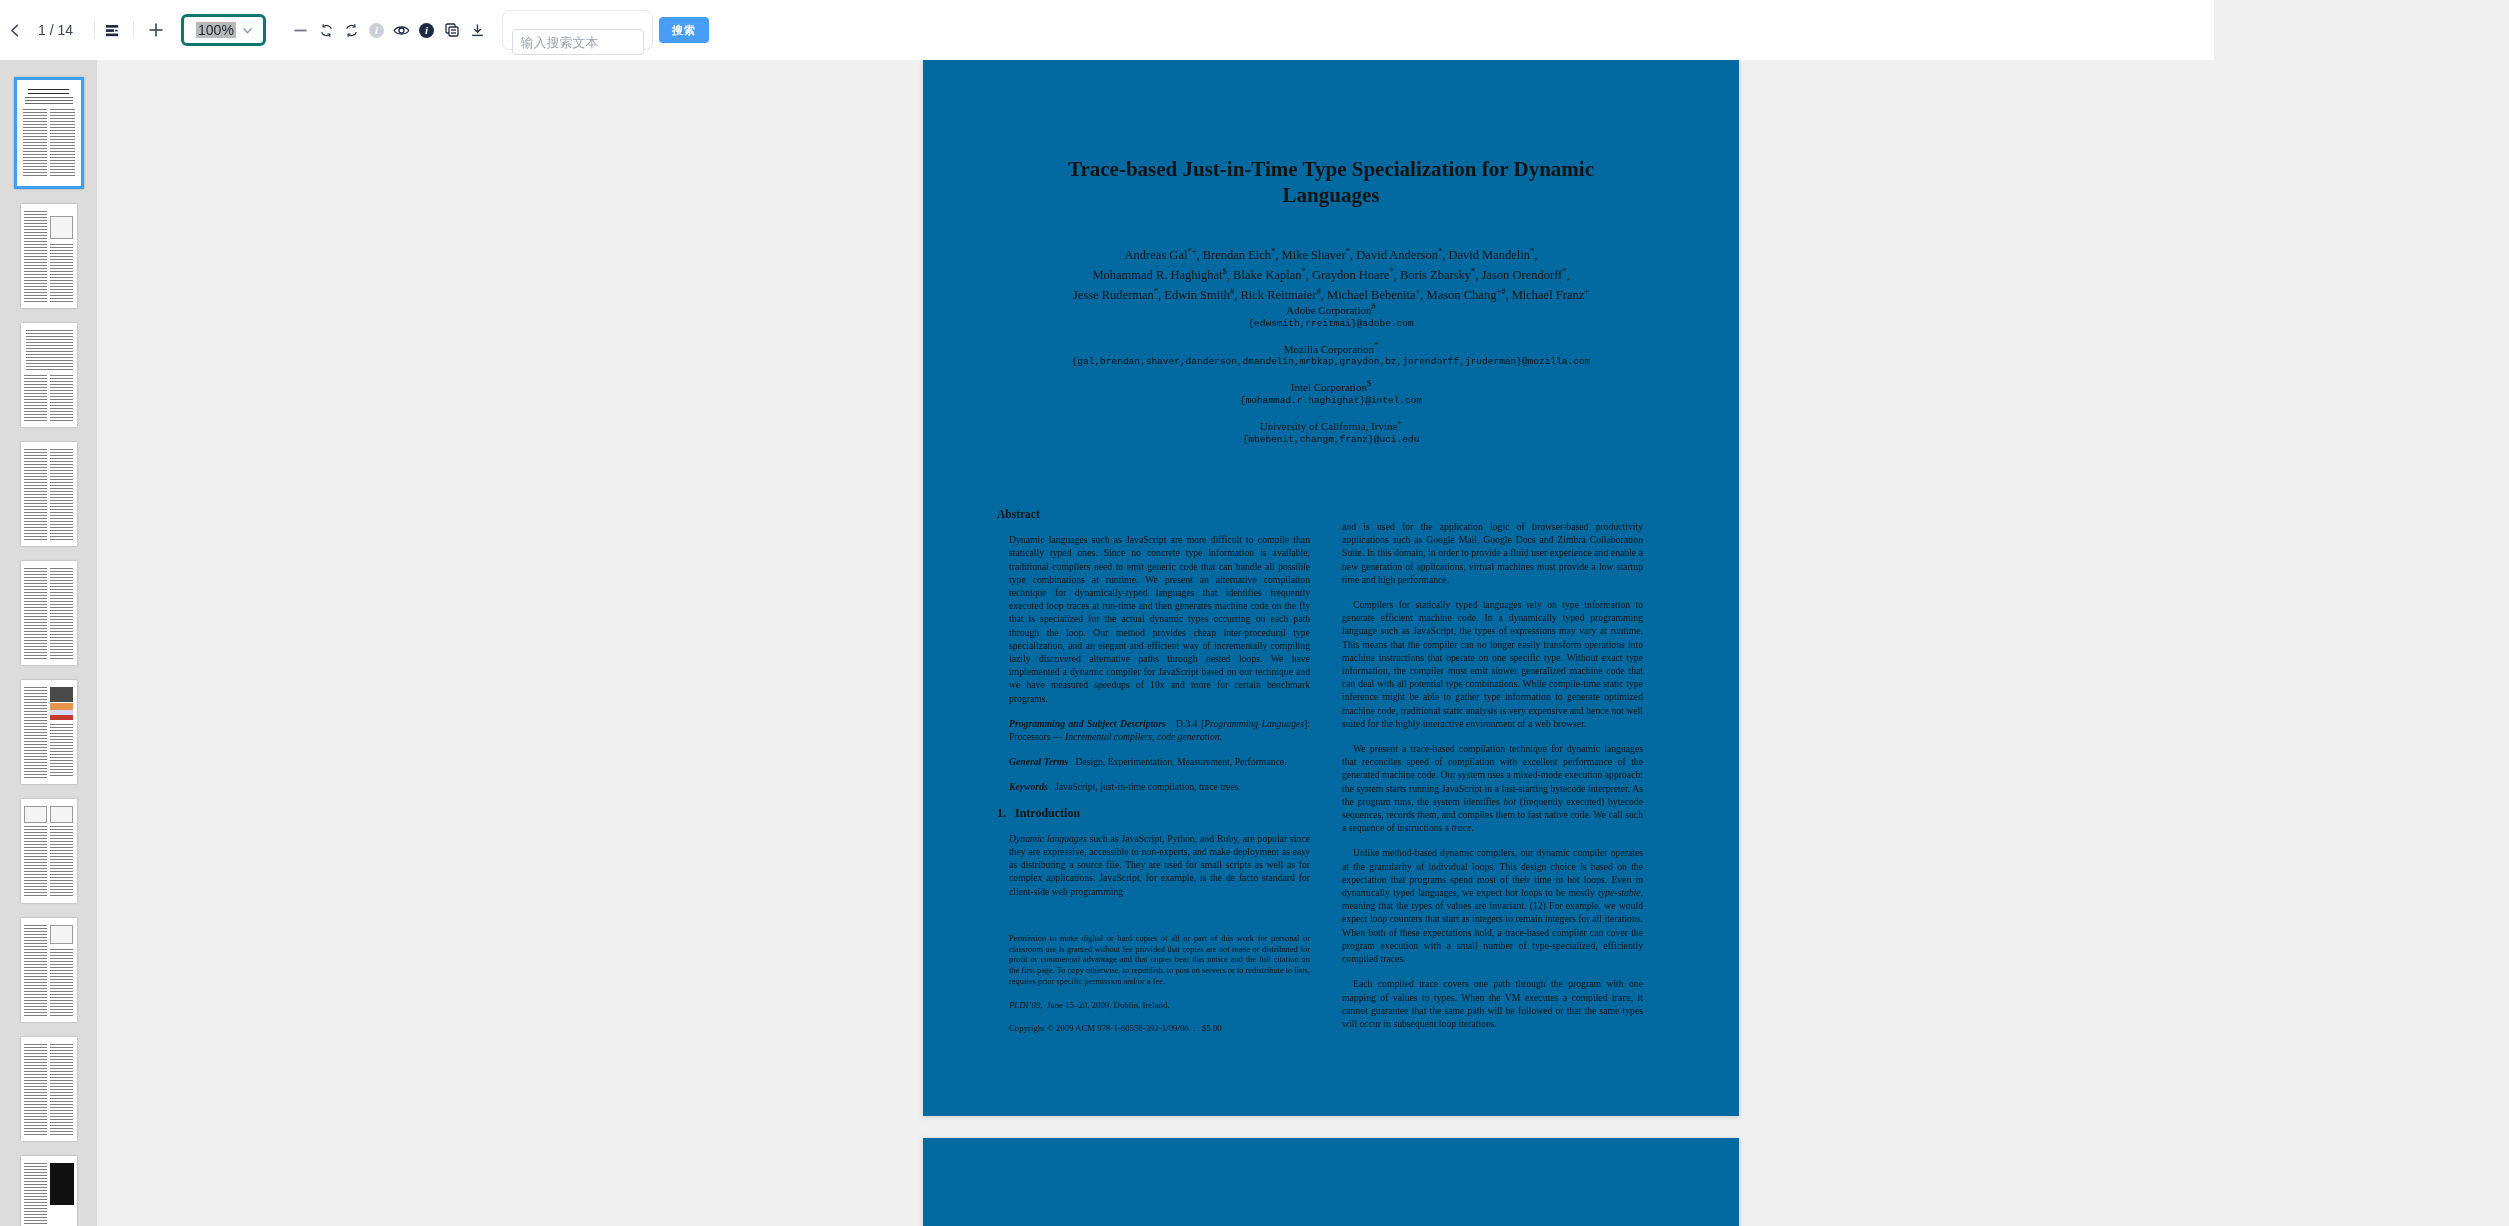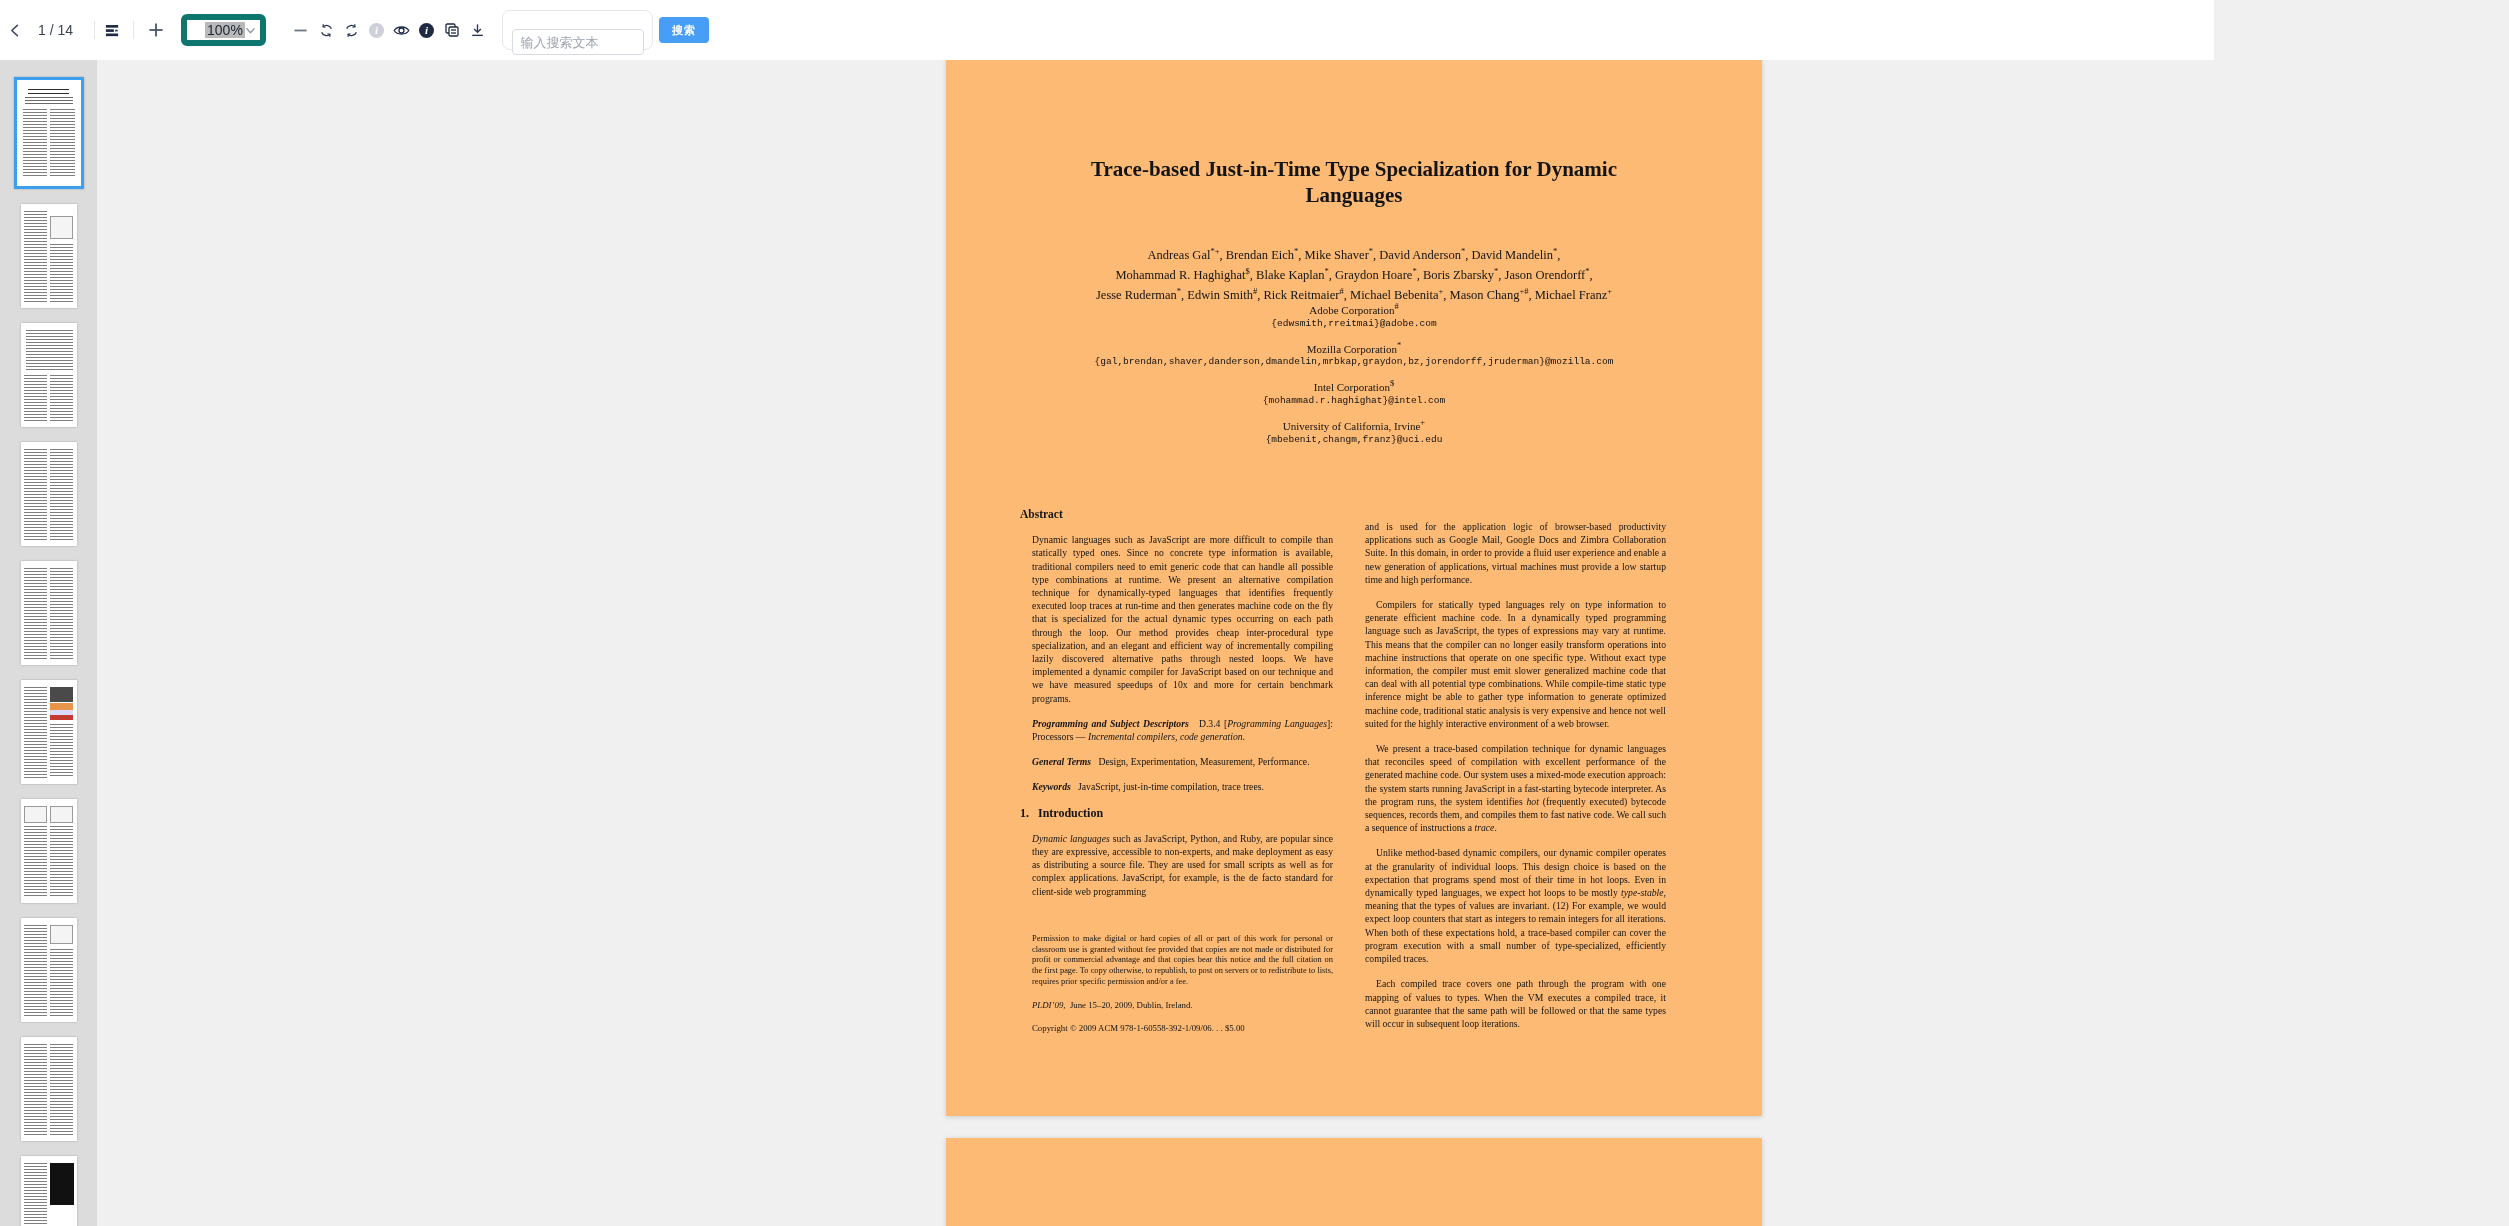--- a/index.html
+++ b/index.html
@@ -16,23 +16,23 @@
     background:#ffffff; display:flex; align-items:center; z-index:20;
   }
   .tb-btn {
     background:none; border:none; padding:0; margin:0;
     color:#3d4a63; display:flex; align-items:center; justify-content:center;
     cursor:pointer; height:26px;
   }
   .page-indicator { font-size:14px; color:#3a4453; margin-left:15px; white-space:nowrap; }
   .tb-divider { width:1px; height:18px; background:#e3e6ea; display:inline-block; }
   .zoom-select {
-    margin-left:17px; width:85px; height:32px; border:6px solid #0f766e;
+    margin-left:17px; width:85px; height:32px; border:3px solid #0f766e;
     border-radius:6px; background:#fff; display:flex; align-items:center;
-    justify-content:space-between; padding:0 10px 0 18px; cursor:pointer;text-align:center;
+    justify-content:space-between; padding:0 10px 0 12px; cursor:pointer;text-align:center;
   }
   .zoom-value { font-size:14px; color:#1c2433; background:#b9b9b9; padding:0 2px; }
   .circle-i {
     width:15px; height:15px; border-radius:50%;
     display:inline-flex; align-items:center; justify-content:center;
     color:#fff; font-family:"Liberation Serif", serif; font-style:italic;
     font-weight:bold; font-size:11px; line-height:1;
   }
   .circle-i.disabled { background:#ccd1d9; }
   .circle-i.dark { background:#1f2a44; }
@@ -95,21 +95,21 @@
   .fig-orange { left:53%; width:41%; top:22%; height:16%; background:linear-gradient(#e8944a 0 40%, #d9dcff 40% 70%, #c23b2e 70% 100%); border:none; }
   .fig-twocol-top { left:7%; width:41%; top:7%; height:16%; }
   .fig-black { left:53%; width:43%; top:7%; height:40%; background:#111; border:none; }
 
   
   .main {
     position:absolute; top:60px; left:97px; width:2412px; height:1166px;
     background:#f0f0f0; overflow:hidden;
   }
   .page {
-    position:absolute; left:849px; width:816px; background:#fdba74;
+    position:absolute; left:826px; width:816px; background:#0369a1;
     box-shadow:0 1px 5px rgba(0,0,0,0.16);
     font-family:"Liberation Serif", serif; color:#141414;
   }
   .page1 { top:0; height:1056px; }
   .page2 { top:1078px; height:300px; }
 
   .p1-title {
     position:absolute; top:96px; left:0; right:0; text-align:center;
     font-size:21px; font-weight:bold; line-height:26px;
   }

